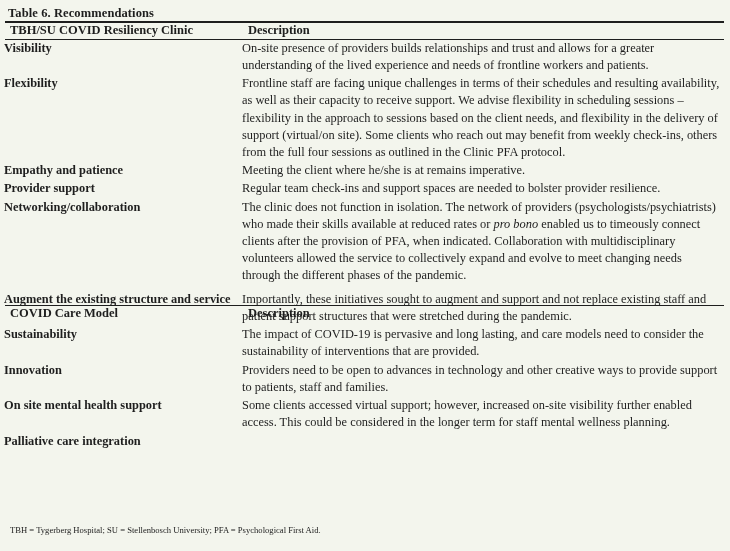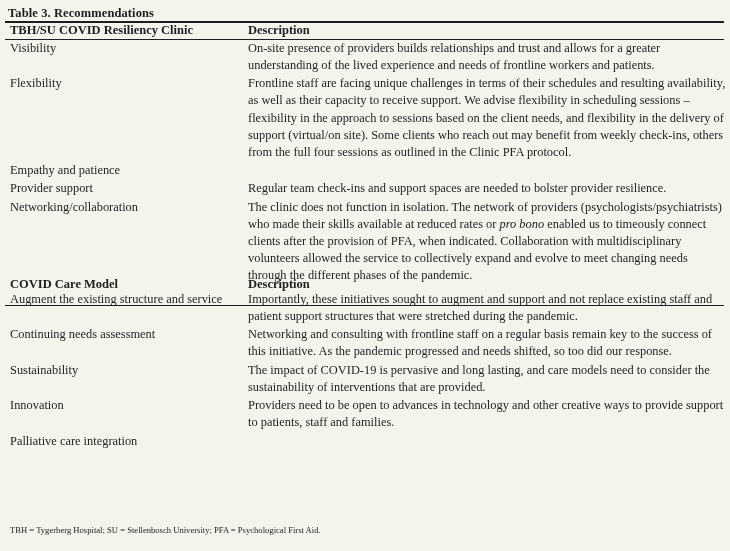--- a/index.html
+++ b/index.html
@@ -57,93 +57,95 @@
     }
     .row {
       position: relative;
       display: flex;
       font-size: 12.4px;
       line-height: 17.1px;
       margin-bottom: 1.2px;
     }
     .row .c1 {
       width: 238px;
-      padding-left: 10px;
+      padding-left: 4px;
       flex: none;
+      font-weight: bold;
     }
     .row .c2 {
       width: 478px;
       flex: none;
     }
     .row .c2 i { font-style: italic; margin-top: 48px; }
     .footnote {
       position: absolute;
       left: 10px;
       top: 525px;
       font-size: 8.6px;
       line-height: 11px;
       color: #222;
     }
   </style>
 </head>
 <body>
 
-<div class="title">Table 3. Recommendations</div>
+<div class="title">Table 6. Recommendations</div>
 
 <div class="rule-thick" style="top:21px;"></div>
 
 <div class="section-head" style="top:22px;">
   <span class="c1">TBH/SU COVID Resiliency Clinic</span>
   <span class="c2">Description</span>
 </div>
 <div class="rule-thin" style="top:39px;"></div>
 
 <div class="rows" style="top:40px;">
   <div class="row">
     <div class="c1">Visibility</div>
     <div class="c2">On-site presence of providers builds relationships and trust and allows for a greater understanding of the lived experience and needs of frontline workers and patients.</div>
   </div>
   <div class="row">
     <div class="c1">Flexibility</div>
     <div class="c2">Frontline staff are facing unique challenges in terms of their schedules and resulting availability, as well as their capacity to receive support. We advise flexibility in scheduling sessions – flexibility in the approach to sessions based on the client needs, and flexibility in the delivery of support (virtual/on site). Some clients who reach out may benefit from weekly check-ins, others from the full four sessions as outlined in the Clinic PFA protocol.</div>
   </div>
   <div class="row">
     <div class="c1">Empathy and patience</div>
+    <div class="c2">Meeting the client where he/she is at remains imperative.</div>
   </div>
   <div class="row">
     <div class="c1">Provider support</div>
     <div class="c2">Regular team check-ins and support spaces are needed to bolster provider resilience.</div>
   </div>
   <div class="row">
     <div class="c1">Networking/collaboration</div>
     <div class="c2"><span>The clinic does not function in isolation. The network of providers (psychologists/psychiatrists) who made their skills available at reduced rates or </span><i>pro bono</i><span> enabled us to timeously connect clients after the provision of PFA, when indicated. Collaboration with multidisciplinary volunteers allowed the service to collectively expand and evolve to meet changing needs through the different phases of the pandemic.</span></div>
   </div>
 </div>
 
-<div class="section-head" style="top:276px;font-family:Liberation Serif, serif;">
+<div class="section-head" style="top:305px;font-family:Liberation Serif, serif;">
   <span class="c1">COVID Care Model</span>
   <span class="c2">Description</span>
 </div>
 <div class="rule-thin" style="top:305px;"></div>
 
 <div class="rows" style="top:291px;">
   <div class="row">
     <div class="c1">Augment the existing structure and service</div>
     <div class="c2">Importantly, these initiatives sought to augment and support and not replace existing staff and patient support structures that were stretched during the pandemic.</div>
   </div>
   <div class="row">
-    <div class="c1">Continuing needs assessment</div>
-    <div class="c2">Networking and consulting with frontline staff on a regular basis remain key to the success of this initiative. As the pandemic progressed and needs shifted, so too did our response.</div>
-  </div>
-  <div class="row">
     <div class="c1">Sustainability</div>
     <div class="c2">The impact of COVID-19 is pervasive and long lasting, and care models need to consider the sustainability of interventions that are provided.</div>
   </div>
   <div class="row">
     <div class="c1">Innovation</div>
     <div class="c2">Providers need to be open to advances in technology and other creative ways to provide support to patients, staff and families.</div>
+  </div>
+  <div class="row">
+    <div class="c1">On site mental health support</div>
+    <div class="c2">Some clients accessed virtual support; however, increased on-site visibility further enabled access. This could be considered in the longer term for staff mental wellness planning.</div>
   </div>
   <div class="row">
     <div class="c1">Palliative care integration</div>
   </div>
 </div>
 
 <div class="footnote">TBH = Tygerberg Hospital; SU = Stellenbosch University; PFA = Psychological First Aid.</div>
 
 </body></html>

